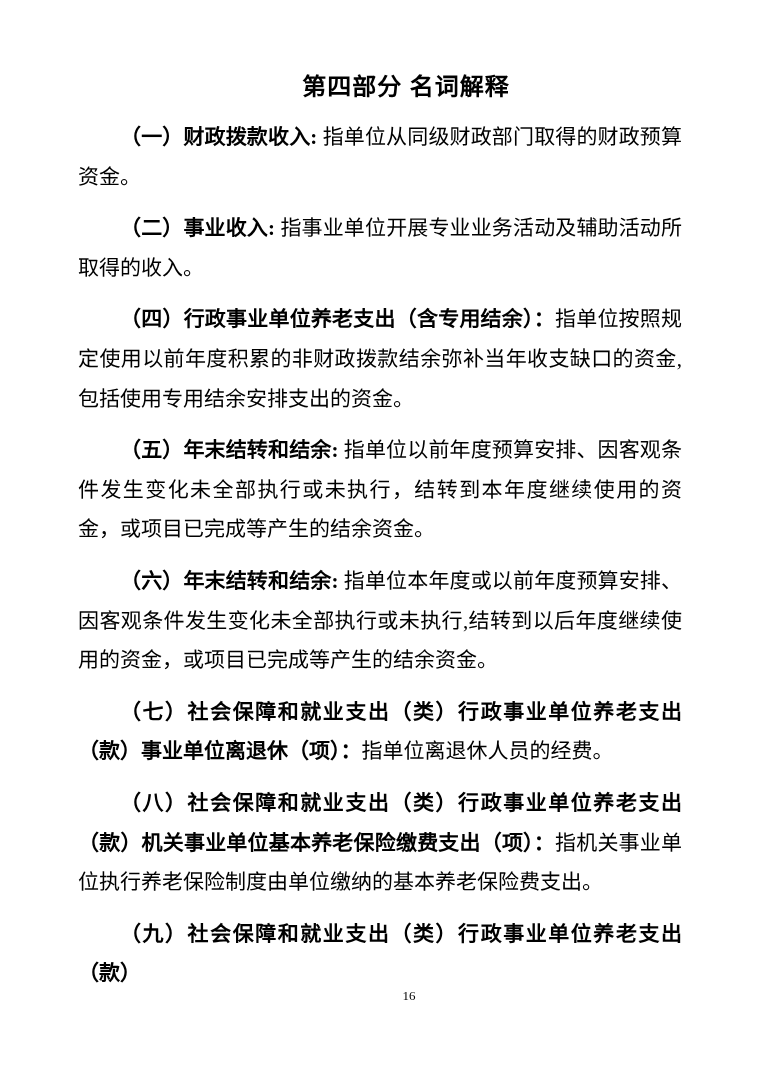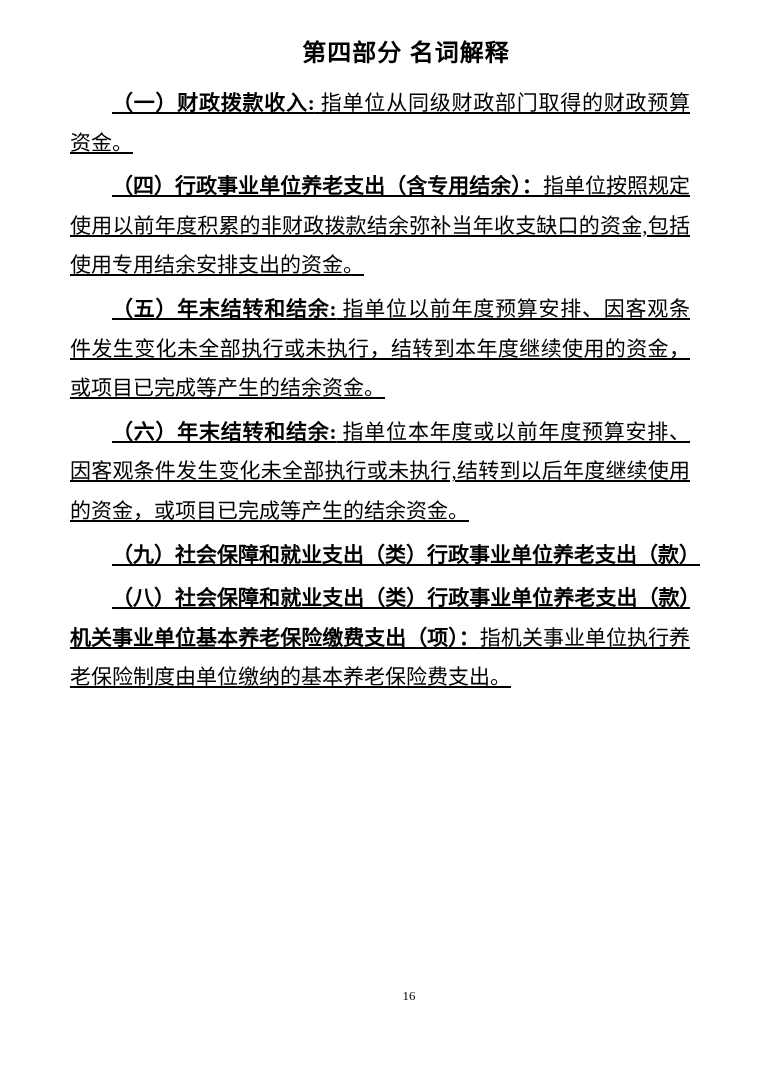--- a/index.html
+++ b/index.html
@@ -11,43 +11,42 @@
     position: relative;
     width: 760px;
     height: 1074px;
     margin: 0 auto;
     background: #ffffff;
     color: #000000;
     overflow: hidden;
   }
   .doc-title {
     margin: 0;
-    padding-top: 38px;
+    padding-top: 72px;
     padding-left: 52px; 
     text-align: center;
     font-family: "Liberation Sans", "DejaVu Sans", sans-serif;
     font-weight: 700;
     font-size: 24px;
     line-height: 30px;
     letter-spacing: 1px;
   }
   .content {
     padding: 0 66px;
   }
   .definitions {
     margin-top: 16px;
     font-family: "Liberation Serif", "DejaVu Serif", serif;
     font-size: 21px;
     line-height: 39.6px;
     text-align: justify;
   }
   .para {
-    margin: 4px;
+    margin: 12px;
     text-indent: 2em;
-    text-decoration: underline;
   }
   .term {
     font-weight: 700;
   }
   .def {
     font-weight: 400;
   }
   .page-number {
     position: absolute;
     bottom: 70px;
@@ -64,22 +63,24 @@
 </style>
 </head>
 <body>
 
 <div class="page">
   <h1 class="doc-title">第四部分 名词解释</h1>
 
   <div class="content">
     <div class="definitions">
         <p class="para"><b class="term">（一）财政拨款收入:</b><span class="def"> 指单位从同级财政部门取得的财政预算资金。</span></p>
+        <p class="para"><b class="term">（二）事业收入:</b><span class="def"> 指事业单位开展专业业务活动及辅助活动所取得的收入。</span></p>
         <p class="para"><b class="term">（四）行政事业单位养老支出（含专用结余）：</b><span class="def">指单位按照规定使用以前年度积累的非财政拨款结余弥补当年收支缺口的资金,包括使用专用结余安排支出的资金。</span></p>
         <p class="para"><b class="term">（五）年末结转和结余:</b><span class="def"> 指单位以前年度预算安排、因客观条件发生变化未全部执行或未执行，结转到本年度继续使用的资金，或项目已完成等产生的结余资金。</span></p>
         <p class="para"><b class="term">（六）年末结转和结余:</b><span class="def"> 指单位本年度或以前年度预算安排、因客观条件发生变化未全部执行或未执行,结转到以后年度继续使用的资金，或项目已完成等产生的结余资金。</span></p>
+        <p class="para"><b class="term">（七）社会保障和就业支出（类）行政事业单位养老支出（款）事业单位离退休（项）：</b><span class="def">指单位离退休人员的经费。</span></p>
+        <p class="para"><b class="term">（八）社会保障和就业支出（类）行政事业单位养老支出（款）机关事业单位基本养老保险缴费支出（项）：</b><span class="def">指机关事业单位执行养老保险制度由单位缴纳的基本养老保险费支出。</span></p>
         <p class="para"><b class="term">（九）社会保障和就业支出（类）行政事业单位养老支出（款）</b></p>
-        <p class="para"><b class="term">（八）社会保障和就业支出（类）行政事业单位养老支出（款）机关事业单位基本养老保险缴费支出（项）：</b><span class="def">指机关事业单位执行养老保险制度由单位缴纳的基本养老保险费支出。</span></p>
       </div>
   </div>
 
   <div class="page-number">16</div>
 </div>
 
 </body></html>

